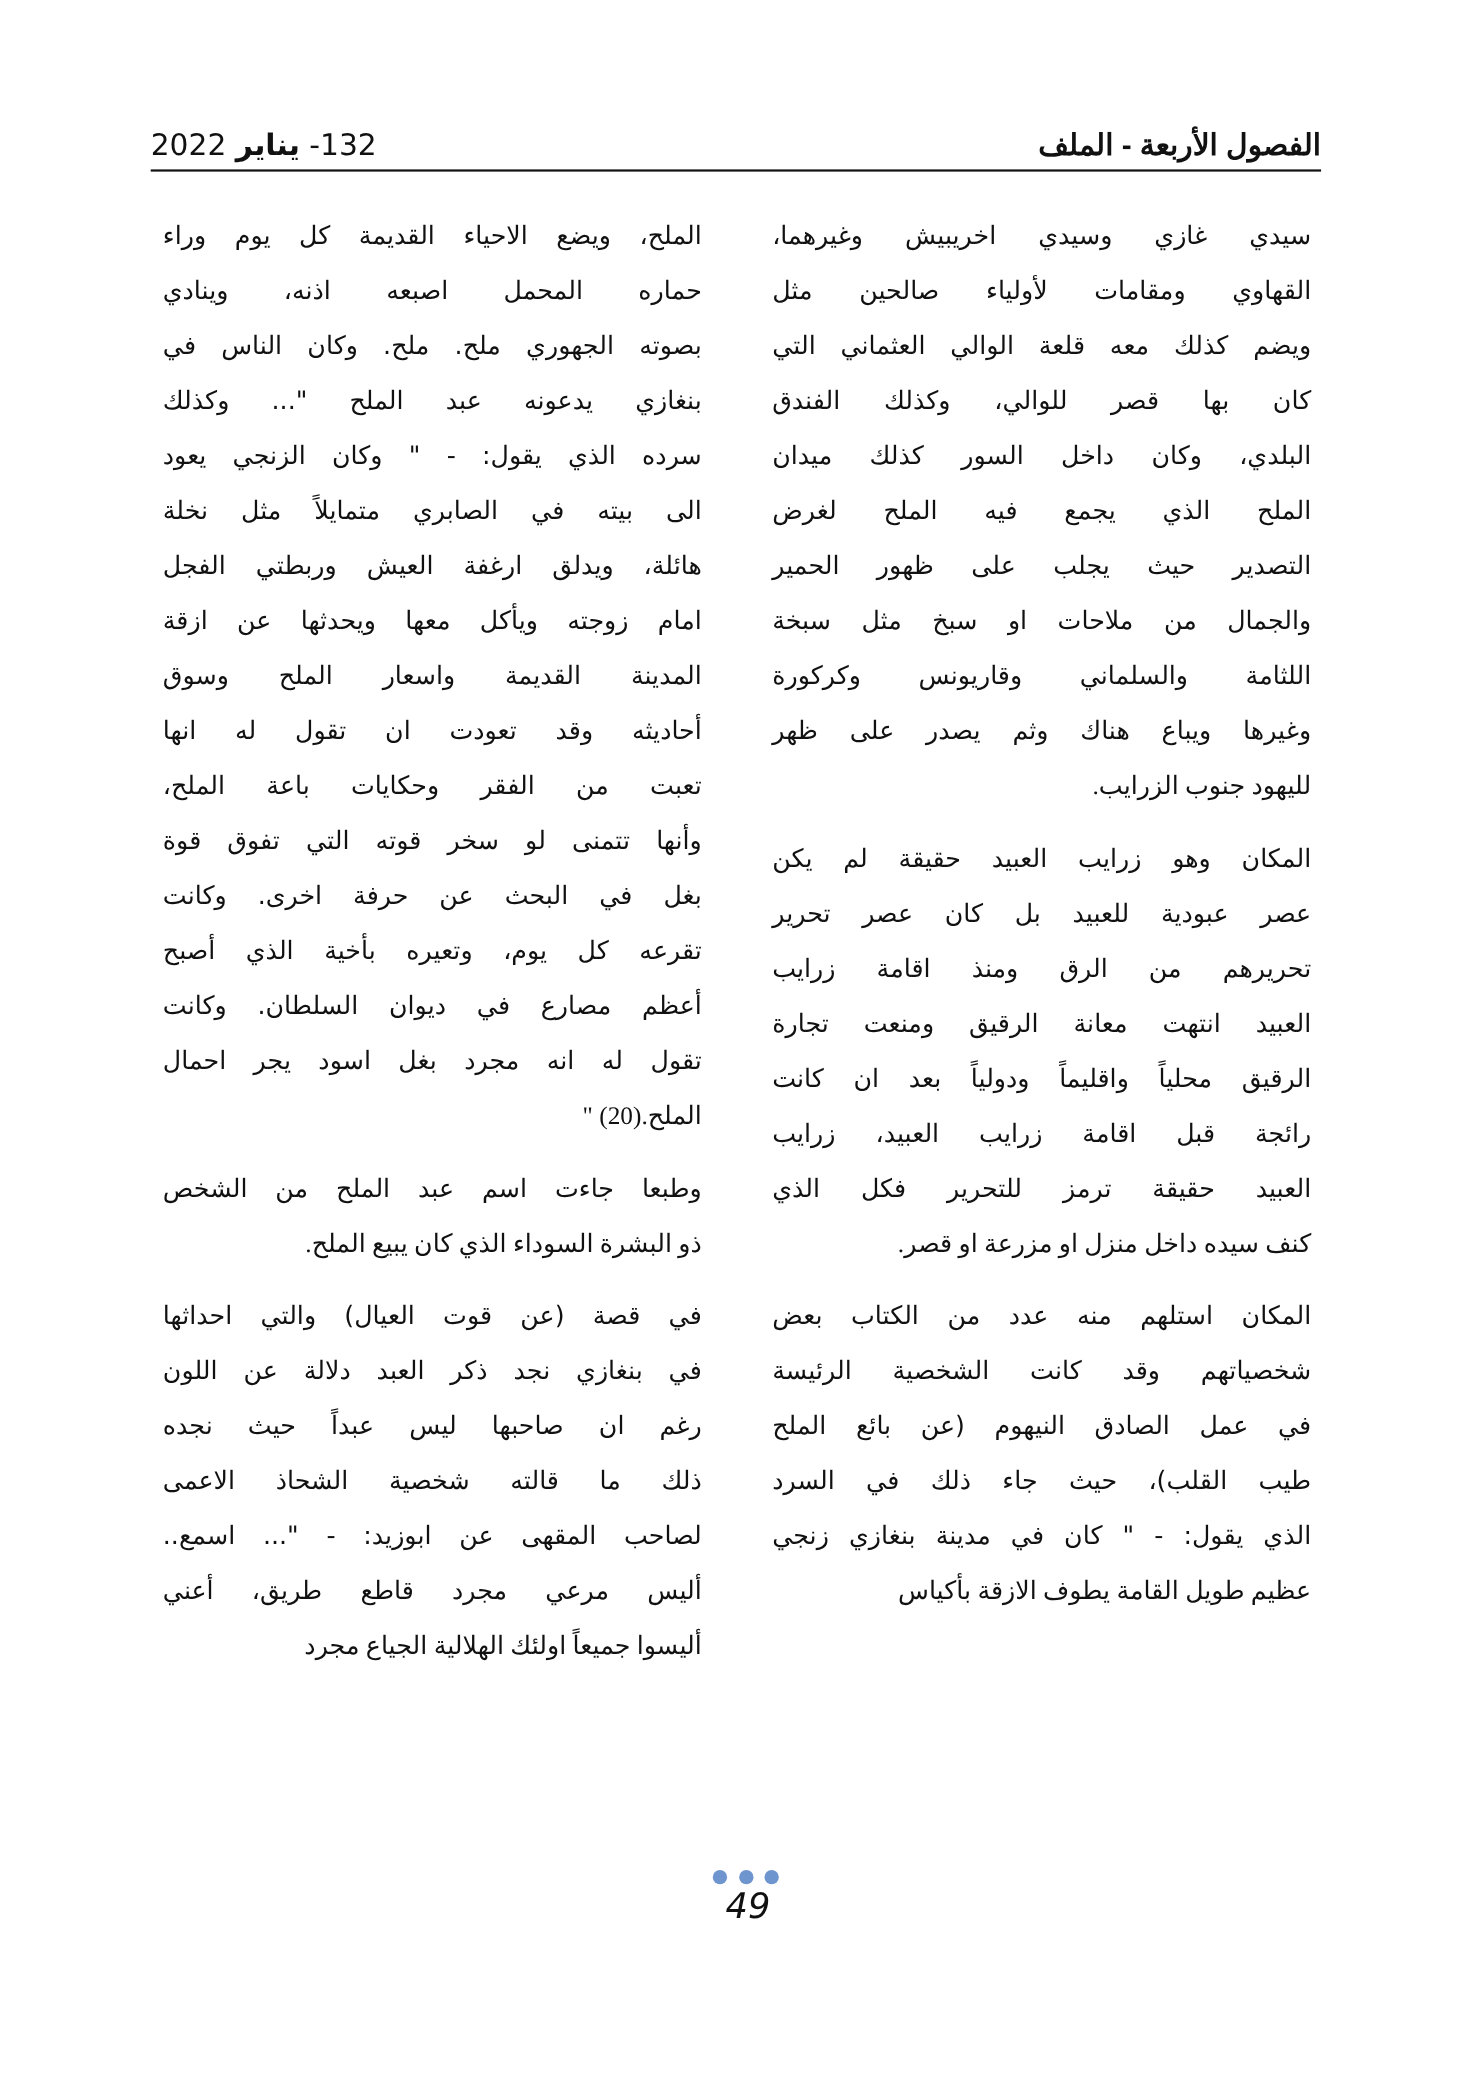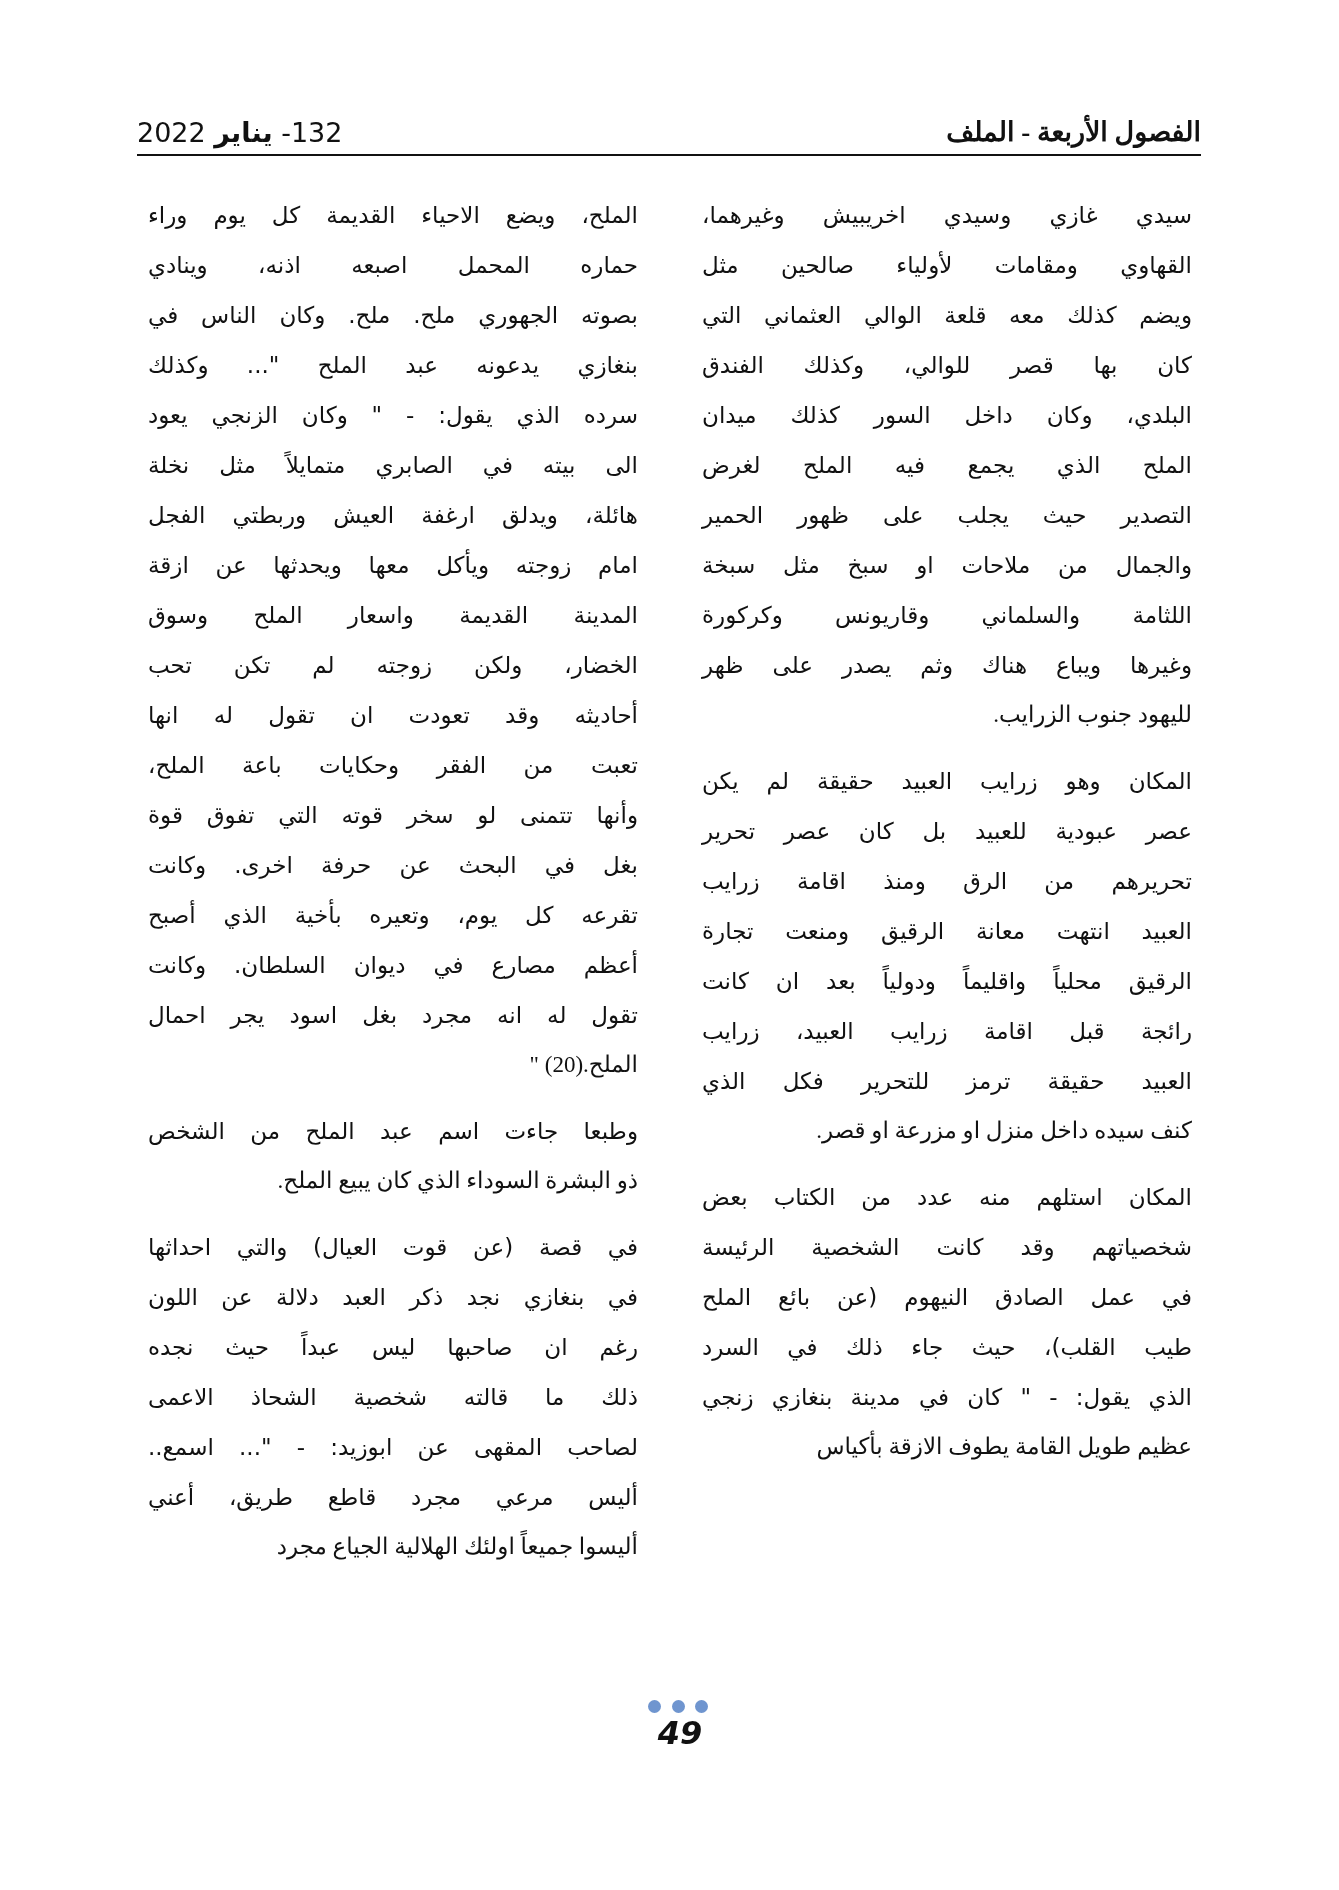--- a/index.html
+++ b/index.html
@@ -21,21 +21,21 @@
       top: 104px;
       width: 1064px;
       height: 50px;
       border-bottom: 2px solid #111;
       display: flex;
       justify-content: space-between;
       align-items: flex-end;
       direction: rtl;
     }
     .header-right {
-      font-family: Liberation Serif, serif;
+      font-family: Liberation Sans, sans-serif;
       font-weight: bold;
       font-size: 27px;
       padding-bottom: 6px;
       direction: rtl;
     }
     .header-left {
       font-family: "DejaVu Sans", sans-serif;
       font-size: 27px;
       padding-bottom: 6px;
       direction: rtl;
@@ -90,21 +90,20 @@
     .page-number {
       position: absolute;
       left: 640px;
       top: 1714px;
       width: 80px;
       text-align: center;
       font-family: "DejaVu Sans", sans-serif;
       font-style: italic;
       font-size: 32px;
       color: #111;
-      font-weight: bold;
     }
   </style>
 </head>
 <body>
 
 <header class="page-header">
   <div class="header-right">الفصول الأربعة - الملف</div>
   <div class="header-left">
     <span>132</span><span>-</span>
     <span class="month">يناير</span>
@@ -150,21 +149,20 @@
       <p class="para">
         <span class="line">الملح، ويضع الاحياء القديمة كل يوم وراء</span>
         <span class="line">حماره المحمل اصبعه اذنه، وينادي</span>
         <span class="line">بصوته الجهوري ملح. ملح. وكان الناس في</span>
         <span class="line">بنغازي يدعونه عبد الملح "... وكذلك</span>
         <span class="line">سرده الذي يقول: - " وكان الزنجي يعود</span>
         <span class="line">الى بيته في الصابري متمايلاً مثل نخلة</span>
         <span class="line">هائلة، ويدلق ارغفة العيش وربطتي الفجل</span>
         <span class="line">امام زوجته ويأكل معها ويحدثها عن ازقة</span>
         <span class="line">المدينة القديمة واسعار الملح وسوق</span>
-        <span class="line">الخضار، ولكن زوجته لم تكن تحب</span>
         <span class="line">أحاديثه وقد تعودت ان تقول له انها</span>
         <span class="line">تعبت من الفقر وحكايات باعة الملح،</span>
         <span class="line">وأنها تتمنى لو سخر قوته التي تفوق قوة</span>
         <span class="line">بغل في البحث عن حرفة اخرى. وكانت</span>
         <span class="line">تقرعه كل يوم، وتعيره بأخية الذي أصبح</span>
         <span class="line">أعظم مصارع في ديوان السلطان. وكانت</span>
         <span class="line">تقول له انه مجرد بغل اسود يجر احمال</span>
         <span class="line last">الملح.(20) "</span>
       </p>
       <p class="para">

